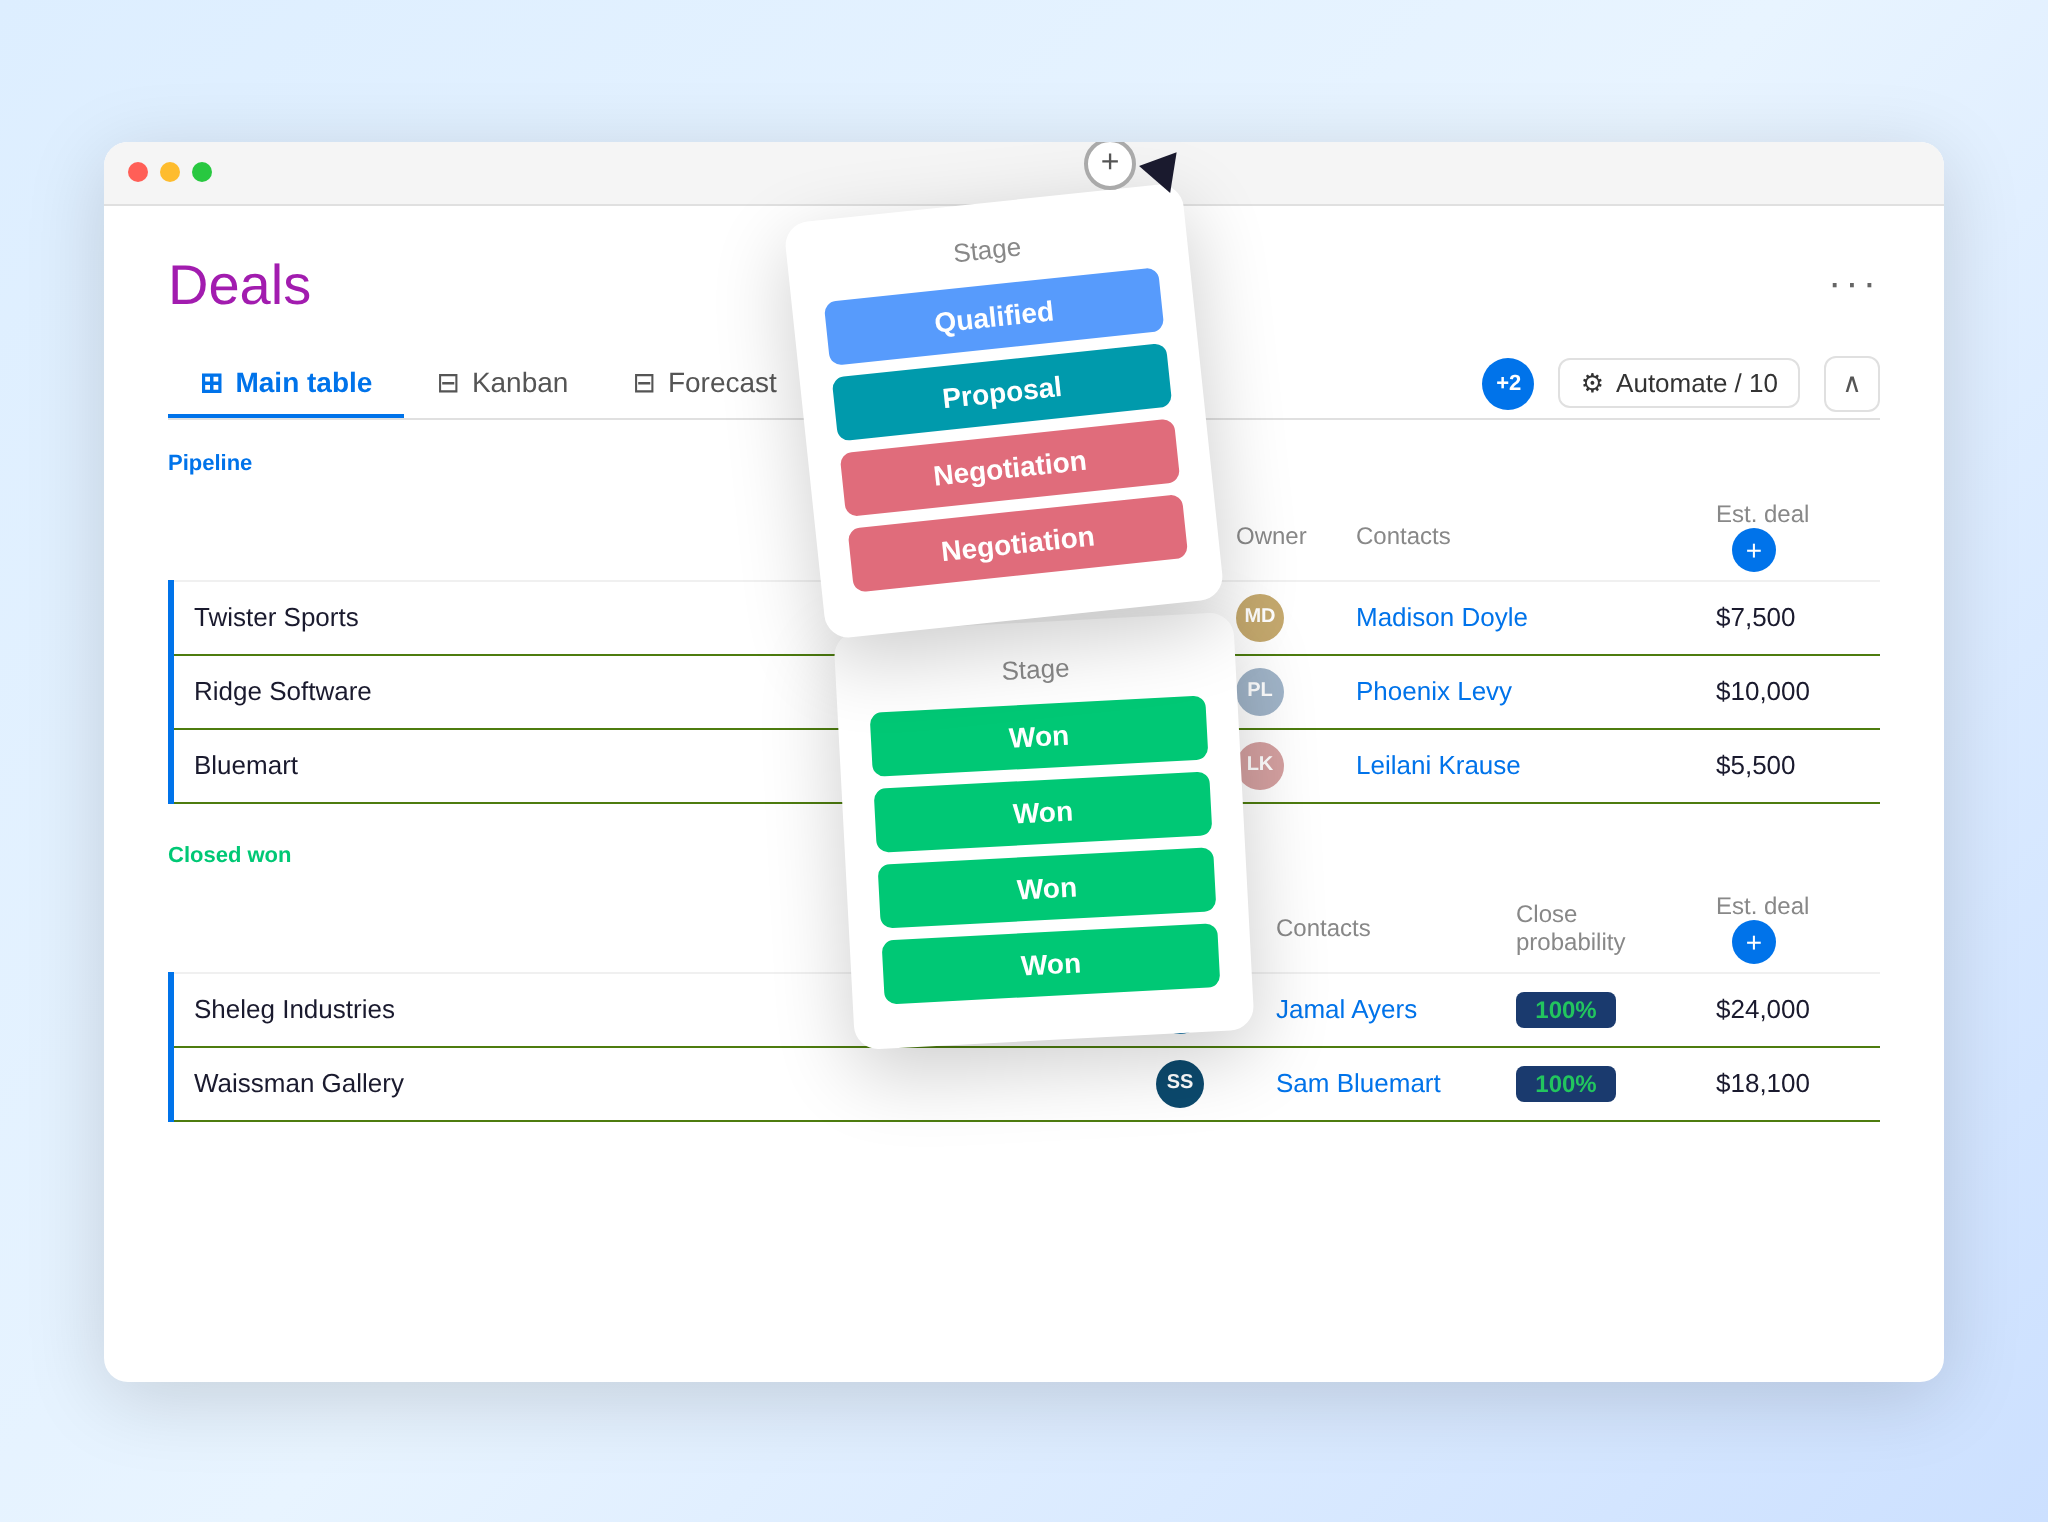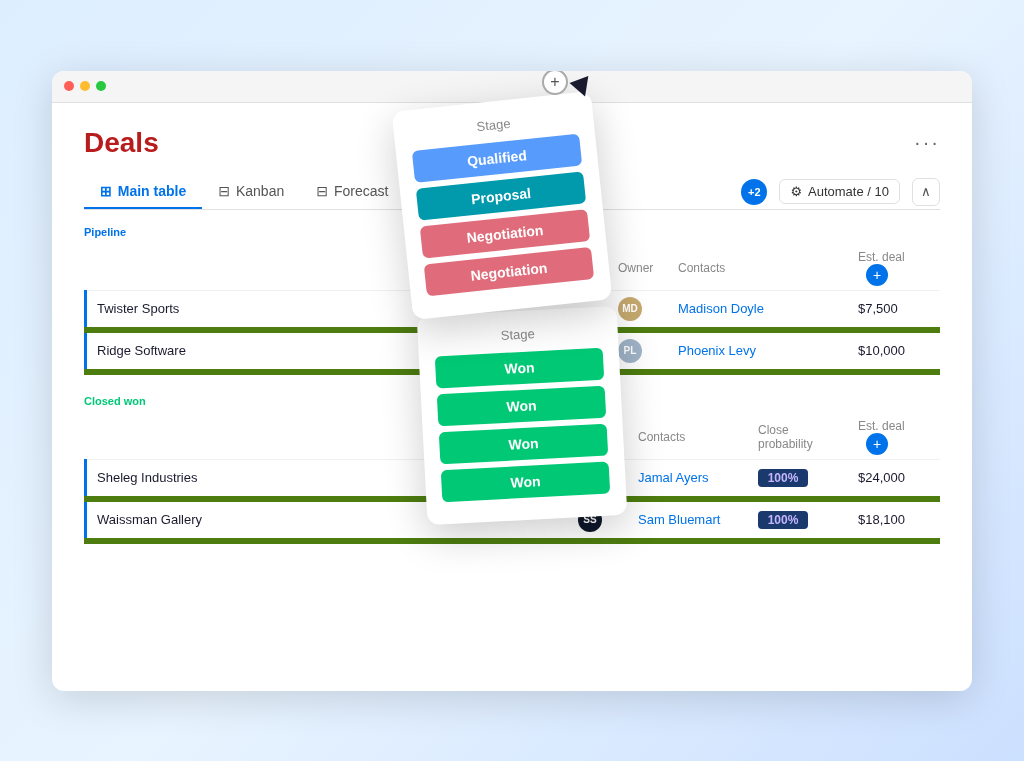--- a/index.html
+++ b/index.html
@@ -45,22 +45,22 @@
     }
 
     .page-header {
       display: flex;
       align-items: center;
       justify-content: space-between;
       margin-bottom: 16px;
     }
     .page-title {
       font-size: 28px;
-      font-weight: 700;
-      color: #b91c1c;
+      font-weight: 400;
+      color: #a21caf;
     }
     .more-btn {
       background: none;
       border: none;
       cursor: pointer;
       font-size: 20px;
       color: #666;
       letter-spacing: 2px;
     }
 
@@ -149,21 +149,21 @@
       font-size: 12px;
       color: #888;
       font-weight: 500;
       padding: 4px 8px;
       border-bottom: 1px solid #f0f0f0;
     }
     .data-table td {
       padding: 6px 8px;
       font-size: 13px;
       color: #1a1a2e;
-      border-bottom: 6px solid #4d7c0f;
+      border-bottom: 1px solid #4d7c0f;
     }
     .data-table tr td:first-child {
       border-left: 3px solid #0073ea;
       padding-left: 10px;
     }
     .contact-link {
       color: #0073ea;
       text-decoration: none;
       font-size: 13px;
     }
@@ -175,21 +175,21 @@
       align-items: center;
       justify-content: center;
       font-size: 10px;
       font-weight: 600;
       color: #fff;
       vertical-align: middle;
     }
     .est-deal { color: #1a1a2e; font-weight: 400; }
     .close-prob {
       background: #1a3a6e;
-      color: #c4b5fd;
+      color: #22c55e;
       border-radius: 4px;
       padding: 2px 8px;
       font-size: 12px;
       font-weight: 600;
       display: inline-block;
       min-width: 50px;
       text-align: center;
     }
     .add-col-btn {
       background: #0073ea;
@@ -357,20 +357,29 @@
           </tr>
           <tr>
             <td>Ridge Software</td>
             <td class="owner-col">
               <div class="avatar" style="background:#a0b4c8">PL</div>
             </td>
             <td class="contacts-col"><a class="contact-link">Phoenix Levy</a></td>
             <td></td>
             <td class="est-deal">$10,000</td>
           </tr>
+          <tr>
+            <td>Bluemart</td>
+            <td class="owner-col">
+              <div class="avatar" style="background:#d4a0a0">LK</div>
+            </td>
+            <td class="contacts-col"><a class="contact-link">Leilani Krause</a></td>
+            <td></td>
+            <td class="est-deal">$5,500</td>
+          </tr>
         </tbody>
       </table>
     </div>
 
     <div class="table-section">
       <div class="section-title closed-won">Closed won</div>
       <table class="data-table">
         <thead>
           <tr>
             <th></th>
@@ -389,21 +398,21 @@
             <td class="owner-col">
               <div class="avatar" style="background:#0369a1">JA</div>
             </td>
             <td class="contacts-col"><a class="contact-link">Jamal Ayers</a></td>
             <td><span class="close-prob">100%</span></td>
             <td class="est-deal">$24,000</td>
           </tr>
           <tr>
             <td>Waissman Gallery</td>
             <td class="owner-col">
-              <div class="avatar" style="background:#0f172a">SS</div>
+              <div class="avatar" style="background:#0c4a6e">SS</div>
             </td>
             <td class="contacts-col"><a class="contact-link">Sam Bluemart</a></td>
             <td><span class="close-prob">100%</span></td>
             <td class="est-deal">$18,100</td>
           </tr>
         </tbody>
       </table>
     </div>
   </div>
 

